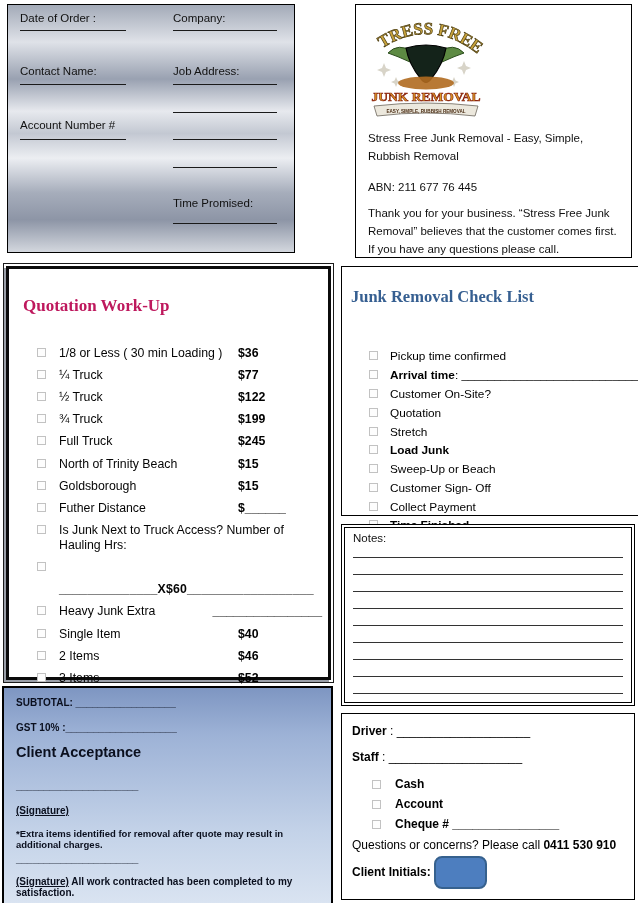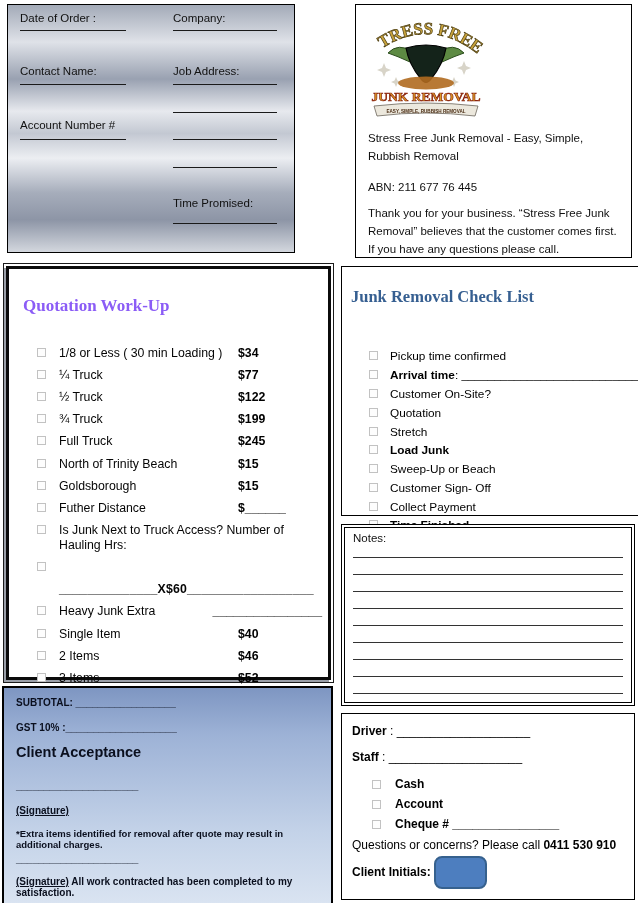--- a/index.html
+++ b/index.html
@@ -133,27 +133,27 @@
       <text x="60" y="90" text-anchor="middle" font-family="Liberation Serif, serif" font-size="13.5" font-weight="bold" fill="#dc9c22" stroke="#8a2413" stroke-width="0.7">JUNK REMOVAL</text>
       <path d="M8 95 Q 60 89 112 95 L 109 105 Q 60 99 11 105 Z" fill="#ece8dd" stroke="#6b655a" stroke-width="0.8"></path>
       <text x="60" y="101.5" text-anchor="middle" font-size="4.6" font-weight="bold" fill="#4a2c14">EASY, SIMPLE, RUBBISH REMOVAL</text>
     </svg>
     <div class="brand-tagline">Stress Free Junk Removal - Easy, Simple, Rubbish Removal</div>
     <div class="brand-abn">ABN: 211 677 76 445</div>
     <div class="brand-thanks">Thank you for your business.  “Stress Free Junk Removal” believes that the customer comes first. If you have any questions please call.</div>
   </div>
 
   <div class="box quotation-box">
-    <div class="q-title" style="color:#8b5cf6;text-align:right;">Quotation Work-Up</div>
+    <div class="q-title" style="color:#be185d;text-align:right;">Quotation Work-Up</div>
     <div class="q-list">
 
         <div class="q-item">
           <span class="cb"></span>
           <span class="q-label">1/8 or Less ( 30 min Loading )</span>
-          <span class="q-price">$34</span>
+          <span class="q-price">$36</span>
         </div>
 
         <div class="q-item">
           <span class="cb"></span>
           <span class="q-label">¼ Truck</span>
           <span class="q-price">$77</span>
         </div>
 
         <div class="q-item">
           <span class="cb"></span>

